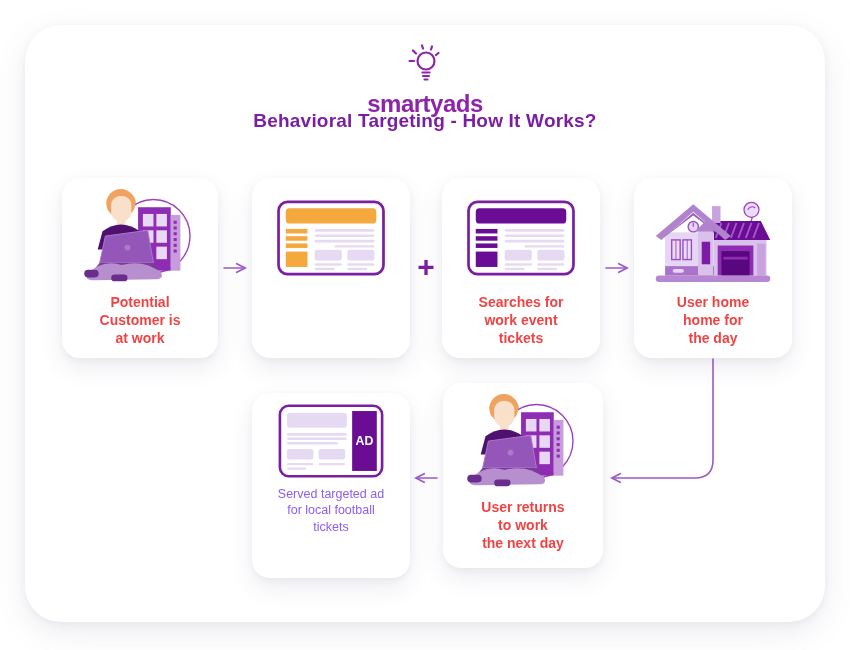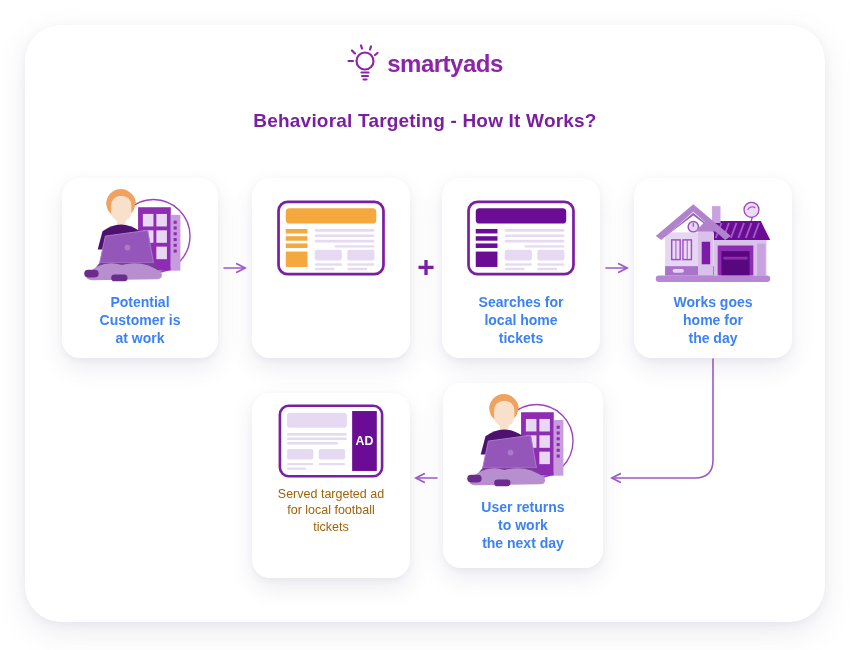--- a/index.html
+++ b/index.html
@@ -7,21 +7,21 @@
   .stage { position: relative; width: 850px; height: 650px; background: #ffffff; overflow: hidden; }
 
   .panel {
     position: absolute; left: 25px; top: 25px; width: 800px; height: 597px;
     background: #ffffff; border-radius: 36px;
     box-shadow: 0 10px 30px rgba(110,100,140,0.13), 0 2px 8px rgba(110,100,140,0.07);
   }
 
   .logo-row {
     position: absolute; left: 0; top: 44px; width: 850px;
-    display: flex; align-items: center; justify-content: center; gap: 6px;
+    display: flex; align-items: center; justify-content: center; gap: 6px; flex-direction: column;
   }
   .brand-text {
     color: #8E24AA; font-size: 24px; font-weight: bold; letter-spacing: -0.5px;
   }
 
   .main-title {
     position: absolute; left: 0; top: 110px; width: 850px;
     text-align: center; color: #7B1FA2; font-size: 19px; font-weight: bold; letter-spacing: 0.2px;
   }
 
@@ -35,25 +35,25 @@
   .card-3 { left: 442px; top: 178px; width: 158px; height: 180px; }
   .card-4 { left: 634px; top: 178px; width: 158px; height: 180px; }
   .card-5 { left: 252px; top: 393px; width: 158px; height: 185px; }
   .card-6 { left: 443px; top: 383px; width: 160px; height: 185px; }
 
   .icon-wrap { height: 108px; margin-top: 6px; display: flex; align-items: center; justify-content: center; }
   .icon-wrap.short { height: 84px; }
 
   .card-label {
     margin-top: 2px; text-align: center; white-space: pre-line;
-    color: #3b82f6; font-size: 14px; font-weight: bold; line-height: 1.28;
+    color: #ef4444; font-size: 14px; font-weight: bold; line-height: 1.28;
   }
   .card-sublabel {
     margin-top: 3px; text-align: center; white-space: pre-line;
-    color: #a16207; font-size: 12.5px; font-weight: normal; line-height: 1.3;
+    color: #8b5cf6; font-size: 12.5px; font-weight: normal; line-height: 1.3;
   }
 
   .plus-sign {
     position: absolute; left: 426px; top: 268px; transform: translate(-50%, -54%);
     color: #7B1FA2; font-size: 30px; font-weight: bold; line-height: 1;
   }
 
   .connectors { position: absolute; left: 0; top: 0; pointer-events: none; }
 </style>
 </head>
@@ -166,21 +166,21 @@
           <rect x="42" y="55" width="30" height="12" rx="2.5"></rect>
             <rect x="78" y="55" width="30" height="12" rx="2.5"></rect>
           <rect x="42" y="70" width="30" height="2.6" rx="1.3"></rect>
             <rect x="42" y="75" width="22" height="2.6" rx="1.3"></rect>
           <rect x="78" y="70" width="30" height="2.6" rx="1.3"></rect>
             <rect x="78" y="75" width="22" height="2.6" rx="1.3"></rect>
         </g>
       </svg>
     </div>
     <div class="card-label">Searches for
-local home
+work event
 tickets</div>
   </div>
 
   <div class="card card-4">
     <div class="icon-wrap">
       <svg width="122" height="96" viewBox="0 0 130 100">
         <line x1="104" y1="38" x2="108" y2="24" stroke="#9C3FC0" stroke-width="1.3"></line>
         <circle cx="106" cy="20" r="8" fill="#EBDCF6" stroke="#9C3FC0" stroke-width="1.3"></circle>
         <path d="M102,20 a5,5 0 0 1 8,-2" fill="none" stroke="#9C3FC0" stroke-width="1.2"></path>
         <rect x="64" y="50" width="58" height="40" fill="#D9C2EA"></rect>
@@ -210,21 +210,21 @@
             <rect x="33" y="52" width="9" height="21"></rect>
         </g>
         <line x1="25.5" y1="52" x2="25.5" y2="73" stroke="#9C4DC4" stroke-width="1"></line>
         <line x1="37.5" y1="52" x2="37.5" y2="73" stroke="#9C4DC4" stroke-width="1"></line>
         <rect x="49" y="42" width="16" height="48" fill="#D9C2EA"></rect>
         <polygon points="46,43 57,32 68,43" fill="#B183CC"></polygon>
         <rect x="53" y="54" width="9" height="24" fill="#7C1BA5"></rect>
         <rect x="4" y="90" width="122" height="7" rx="3.5" fill="#B687D2"></rect>
       </svg>
     </div>
-    <div class="card-label">Works goes
+    <div class="card-label">User home
 home for
 the day</div>
   </div>
 
   <div class="card card-5">
     <div class="icon-wrap short">
       <svg width="108" height="74" viewBox="0 0 120 84">
         <rect x="2" y="2" width="116" height="80" rx="10" fill="#ffffff" stroke="#7B1FA2" stroke-width="3"></rect>
         <g fill="#E6DAF2">
           <rect x="10" y="10" width="68" height="17" rx="3.5"></rect>

